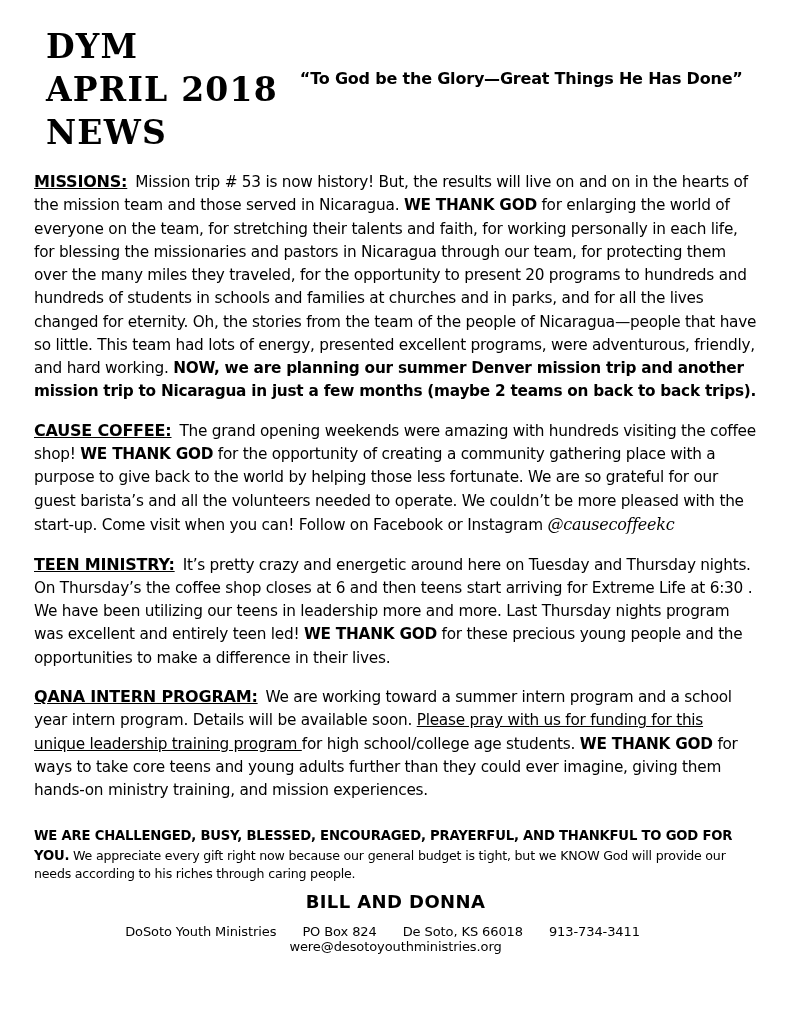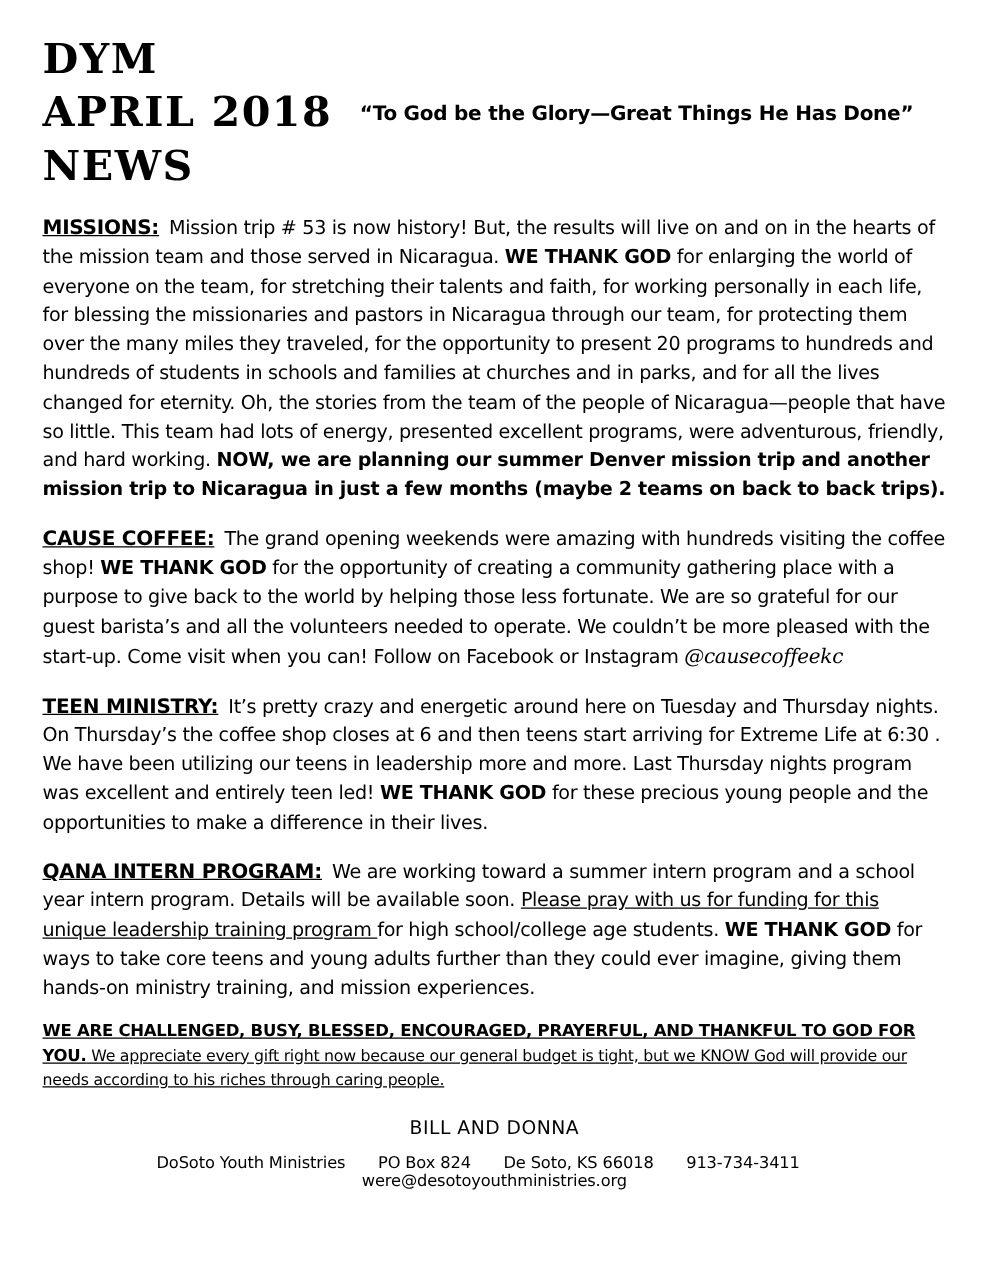--- a/index.html
+++ b/index.html
@@ -20,22 +20,23 @@
     height: 1024px;
     box-sizing: border-box;
     padding: 26px 34px 10px 34px;
   }
   
   .masthead {
     margin-bottom: 10px;
   }
   .mast-line {
     display: flex;
-    align-items: center;
+    align-items: flex-start;
     gap: 22px;
+    margin-left: 12px;
   }
   .mast-word {
     font-family: "DejaVu Serif", serif;
     font-weight: bold;
     font-size: 33px;
     letter-spacing: 1.2px;
     line-height: 1.30;
     text-transform: uppercase;
   }
   .mast-tag {
@@ -66,33 +67,32 @@
   .script {
     font-family: "DejaVu Serif", serif;
     font-style: italic;
     font-size: 16px;
   }
   
   .closing {
     font-size: 12.6px;
     line-height: 1.45;
     letter-spacing: -0.2px;
-    margin-top: 14px;
-    text-decoration: underline;
+    margin-top: 24px;
   }
   .closing .lead {
     font-weight: bold;
     font-size: 13.2px;
   }
   .signoff {
     text-align: center;
-    font-weight: normal;
-    font-size: 15px;
+    font-weight: bold;
+    font-size: 18px;
     letter-spacing: 0.4px;
-    margin-top: 20px;
+    margin-top: 8px;
   }
   .footer {
     margin-top: 12px;
     text-align: center;
     font-size: 13px;
     letter-spacing: -0.1px;
   }
   .footer span { white-space: nowrap; }
   .footer .sp { display: inline-block; width: 26px; }
 </style>

